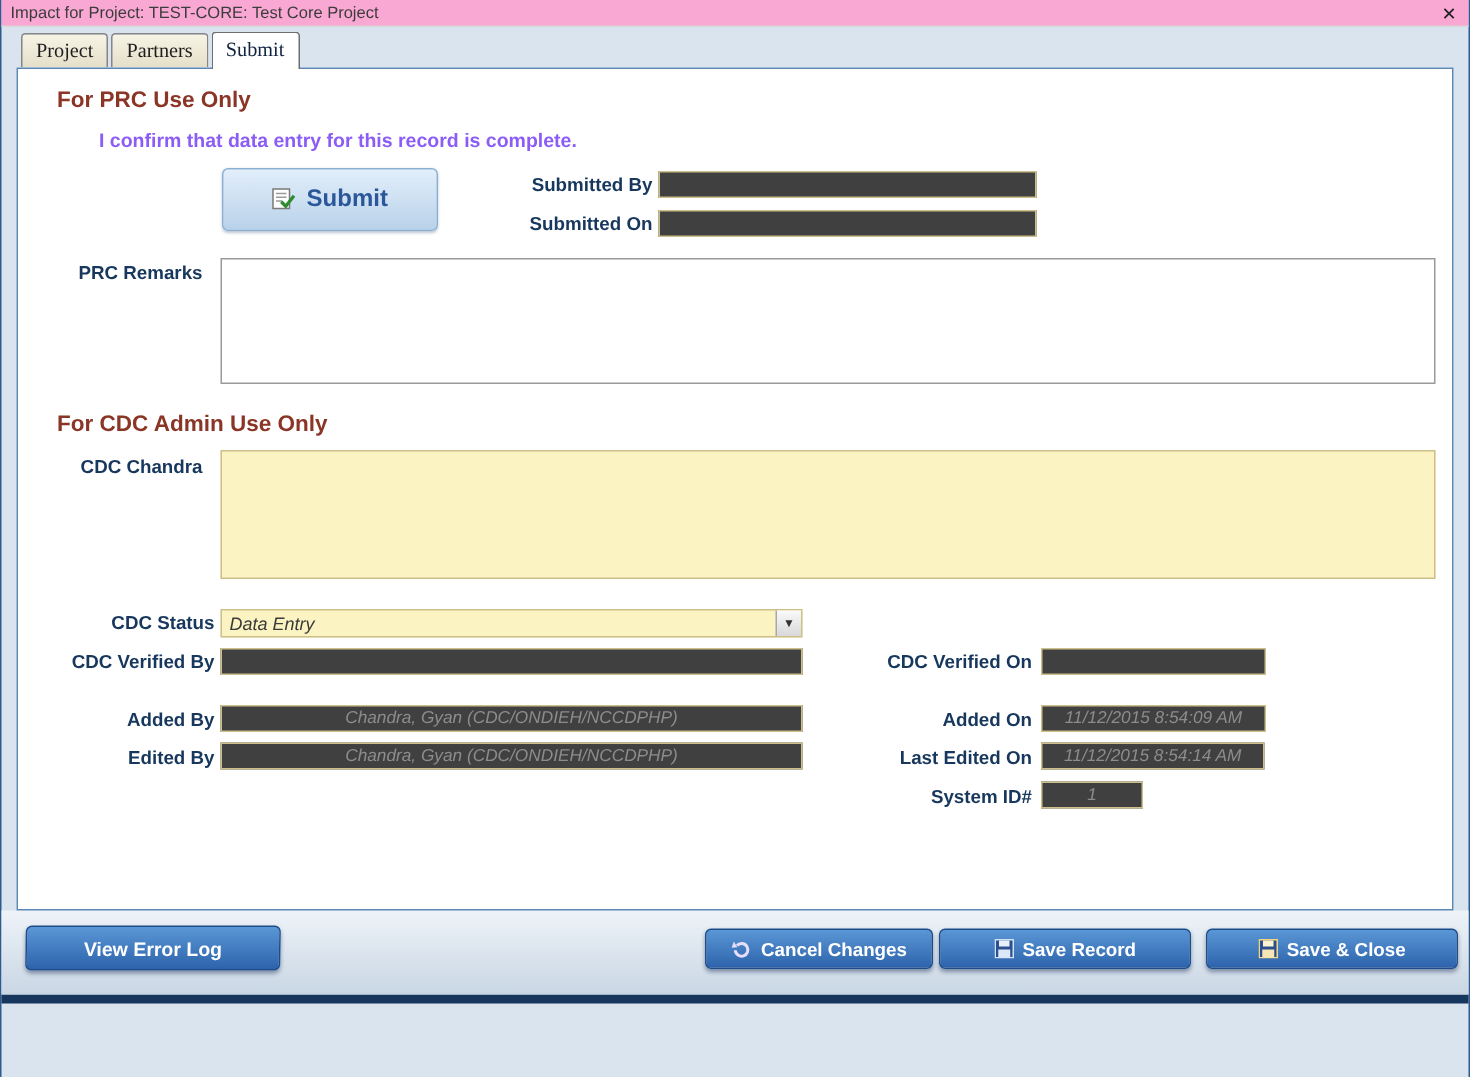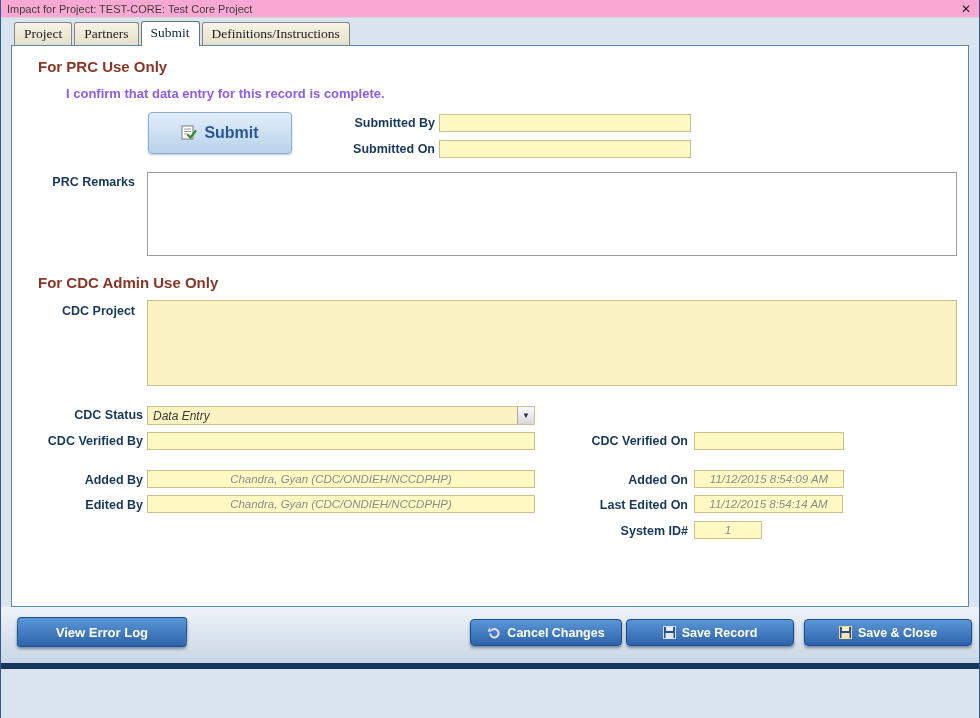--- a/index.html
+++ b/index.html
@@ -36,21 +36,21 @@
                 border-color: #6e6e6e; color: #10243f; }
 
   
   .panel { position: relative; z-index: 1; margin: 0 10px; height: 562px;
            background: #ffffff; border: 1px solid #5b87b7; }
 
   .h-section { position: absolute; font-size: 15px; font-weight: bold; color: #8b3526; }
   .lbl { position: absolute; font-size: 12.5px; font-weight: bold; color: #17375d; text-align: right; }
   .confirm { position: absolute; left: 54px; top: 40px; font-size: 13px; font-weight: bold; color: #8b5cf6; }
 
-  .fld { position: absolute; height: 18px; background: #fef9c3; border: 1px solid #cdbf8a;
+  .fld { position: absolute; height: 18px; background: #404040; border: 1px solid #cdbf8a;
          font-family: "Liberation Sans", sans-serif; font-size: 12px; color: #333; padding: 0 4px; }
   .muted { color: #8c8c8c; font-style: italic; text-align: center; font-size: 11.5px; }
   .area { position: absolute; resize: none; font-family: "Liberation Sans", sans-serif; font-size: 12px; padding: 3px 5px; }
   .area-prc { left: 135px; top: 126px; width: 810px; height: 84px; background: #ffffff; border: 1px solid #9a9a9a; }
   .area-cdc { left: 135px; top: 254px; width: 810px; height: 86px; background: #fbf4c2; border: 1px solid #cdbf8a; }
 
   .btn-submit { position: absolute; left: 136px; top: 66px; width: 144px; height: 42px;
                 background: linear-gradient(#e2eefa, #b9d2ea); border: 1px solid #8aafd4; border-radius: 4px;
                 display: flex; align-items: center; justify-content: center; gap: 7px;
                 font-size: 16px; font-weight: bold; color: #2b579a; cursor: pointer;
@@ -87,21 +87,20 @@
   <div class="titlebar">
     <span class="titlebar-text">Impact for Project: TEST-CORE: Test Core Project</span>
     <span class="close">✕</span>
   </div>
 
 
   <div class="tabstrip">
     <div class="tab">Project</div>
     <div class="tab">Partners</div>
     <div class="tab active">Submit</div>
-    <div class="tab">Definitions/Instructions</div>
   </div>
 
   <div class="panel">
 
     <div class="h-section" style="left:26px; top:12px;">For PRC Use Only</div>
     <div class="confirm">I confirm that data entry for this record is complete.</div>
 
     <button class="btn-submit">
       <span style="display:inline-flex;">
         <svg width="16" height="16" viewBox="0 0 16 16">
@@ -117,21 +116,21 @@
     <input class="fld" style="left: 427px; top: 68px; width: 252px;" value="">
 
     <div class="lbl" style="left:227px; top:96px; width:196px;">Submitted On</div>
     <input class="fld" style="left: 427px; top: 94px; width: 252px;" value="">
 
     <div class="lbl" style="left:10px; top:129px; width:113px;">PRC Remarks</div>
     <textarea class="area area-prc" style=""></textarea>
 
     <div class="h-section" style="left:26px; top:228px;">For CDC Admin Use Only</div>
 
-    <div class="lbl" style="left:10px; top:258px; width:113px;">CDC Project</div>
+    <div class="lbl" style="left:10px; top:258px; width:113px;">CDC Chandra</div>
     <textarea class="area area-cdc" style=""></textarea>
 
     <div class="lbl" style="left:10px; top:362px; width:121px;">CDC Status</div>
     <div class="combo">
       <span class="combo-text">Data Entry</span>
       <span class="combo-arrow">▼</span>
     </div>
 
     <div class="lbl" style="left:10px; top:388px; width:121px;">CDC Verified By</div>
     <input class="fld" style="left: 135px; top: 386px; width: 388px;" value="">

